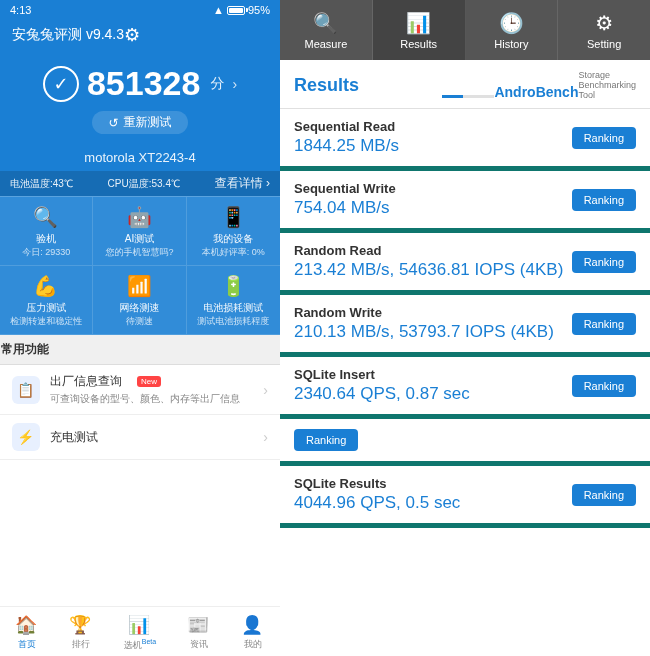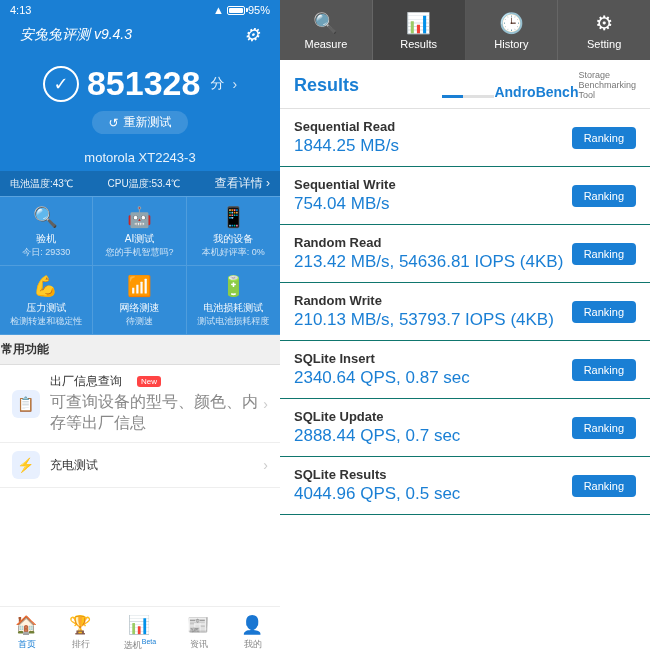--- a/index.html
+++ b/index.html
@@ -63,24 +63,22 @@
       left: 1px;
       top: 1px;
       bottom: 1px;
       width: 85%;
       background: white;
       border-radius: 1px;
     }
 
     .app-header {
       display: flex;
-      justify-content: space-between;
-      align-items: center;
-      padding: 4px 20px 8px;
-      font-style: italic;
+      align-items: center;
+      padding: 4px 12px 8px;
     }
 
     .app-title {
       font-size: 14px;
       color: white;
       font-weight: 500;
     }
 
     .gear-icon {
       color: white;
@@ -260,21 +258,21 @@
 
     .new-badge {
       background: #ff4444;
       color: white;
       font-size: 8px;
       padding: 1px 4px;
       border-radius: 3px;
     }
 
     .common-item-sub {
-      font-size: 16px;
+      font-size: 10px;
       color: #888;
       margin-top: 2px;
     }
 
     .common-item-arrow {
       color: #ccc;
       font-size: 14px;
     }
 
     .bottom-nav {
@@ -405,21 +403,21 @@
       flex: 1;
       overflow-y: auto;
       background: white;
     }
 
     .result-row {
       display: flex;
       justify-content: space-between;
       align-items: center;
       padding: 10px 14px;
-      border-bottom: 1px solid #0f766e;
+      border-bottom: 5px solid #0f766e;
     }
 
     .result-info {}
 
     .result-name {
       font-size: 13px;
       font-weight: 600;
       color: #333;
       margin-bottom: 2px;
     }
@@ -466,21 +464,21 @@
       <span class="score-number">851328</span>
       <span class="score-unit">分</span>
       <span class="score-arrow">›</span>
     </div>
     <div class="retest-btn">
       <span style="font-size:12px;">↺</span>
       <span>重新测试</span>
     </div>
   </div>
 
-  <div class="device-name">motorola XT2243-3</div>
+  <div class="device-name">motorola XT2243-4</div>
 
   <div class="temp-bar">
     <span>电池温度:43℃</span>
     <span>CPU温度:53.4℃</span>
     <span class="temp-detail-link">查看详情 ›</span>
   </div>
 
   <div class="quick-grid">
     <div class="quick-item">
       <span class="quick-icon">🔍</span>
@@ -631,24 +629,20 @@
 
     <div class="result-row">
       <div class="result-info">
         <div class="result-name">SQLite Insert</div>
         <div class="result-value">2340.64 QPS, 0.87 sec</div>
       </div>
       <button class="ranking-btn">Ranking</button>
     </div>
 
     <div class="result-row">
-      <div class="result-info">
-        <div class="result-name">SQLite Update</div>
-        <div class="result-value">2888.44 QPS, 0.7 sec</div>
-      </div>
       <button class="ranking-btn">Ranking</button>
     </div>
 
     <div class="result-row">
       <div class="result-info">
         <div class="result-name">SQLite Results</div>
         <div class="result-value">4044.96 QPS, 0.5 sec</div>
       </div>
       <button class="ranking-btn">Ranking</button>
     </div>

